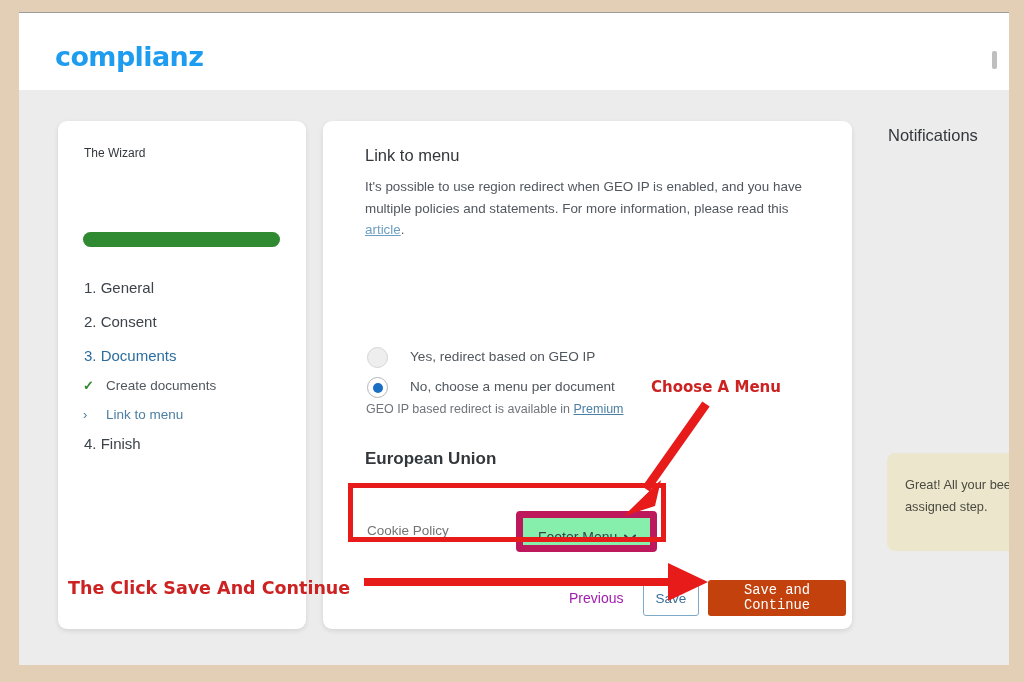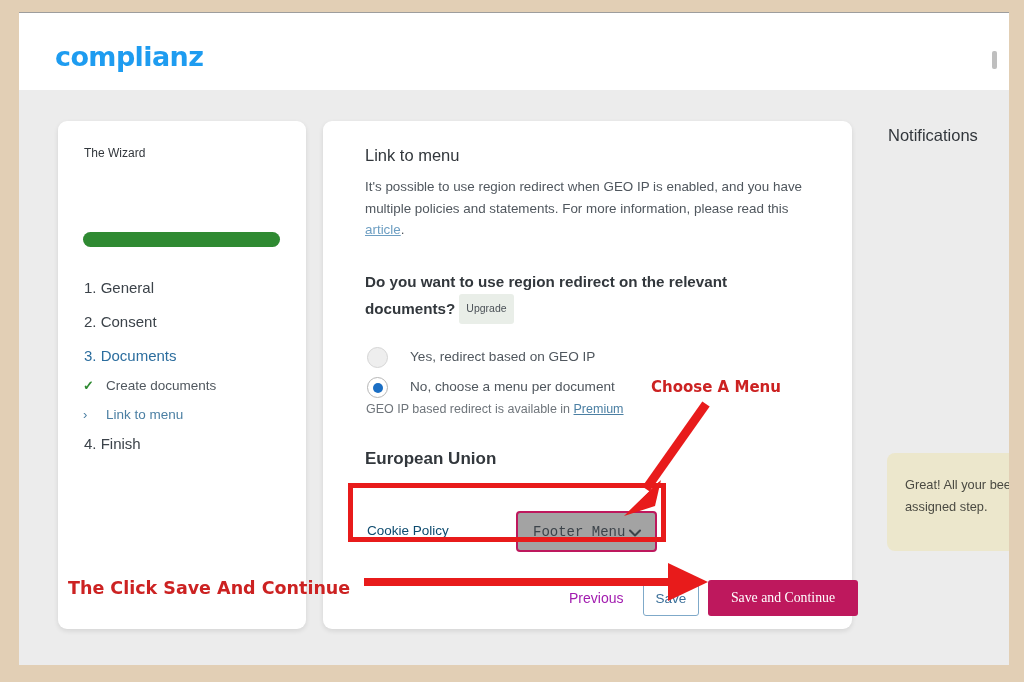--- a/index.html
+++ b/index.html
@@ -133,28 +133,27 @@
   #region-title {
     position: absolute; left: 42px; top: 328px;
     font-size: 17px; color: #32373c; font-weight: bold;
   }
   #menu-row {
     position: absolute; left: 44px; top: 390px;
     width: 310px; height: 44px;
   }
   #menu-row-label {
     position: absolute; left: 0; top: 12px;
-    font-size: 13.5px; color: #0c4a6e;
+    font-size: 13.5px; color: #737373;
   }
   #menu-select {
     position: absolute; left: 149px; top: 0;
     width: 141px; height: 41px;
-    border: 2px solid #be185d; border-radius: 4px;
-    background: #a3a3a3;
-    font-family: Liberation Mono, monospace;
+    border: 7px solid #be185d; border-radius: 4px;
+    background: #86efac;
   }
   #menu-select-value {
     position: absolute; left: 15px; top: 11px;
     font-size: 14px; color: #3c434a; white-space: nowrap;
   }
   #menu-select-caret {
     position: absolute; right: 13px; top: 13px;
     width: 14px; height: 14px;
   }
   #menu-select-caret svg { display: block; }
@@ -166,24 +165,24 @@
   }
   #btn-save {
     position: absolute; left: 320px; top: 459px;
     width: 56px; height: 36px;
     border: 1px solid #7fa9c9; border-radius: 3px;
     background: #ffffff; color: #3a6f99; font-size: 13.5px;
     font-family: "Liberation Sans", sans-serif; cursor: pointer;
   }
   #btn-save-continue {
     position: absolute; left: 385px; top: 459px;
-    width: 150px; height: 36px;
+    width: 138px; height: 36px;
     border: none; border-radius: 3px;
-    background: #be185d; color: #ffffff; font-size: 13.8px;
-    font-family: Liberation Serif, serif; cursor: pointer;
+    background: #c2410c; color: #ffffff; font-size: 13.8px;
+    font-family: Liberation Mono, monospace; cursor: pointer;
   }
 
   
   #notifications-title {
     position: absolute; left: 869px; top: 36px;
     font-size: 16.5px; color: #32373c; white-space: nowrap;
   }
   #notification-card {
     position: absolute; left: 868px; top: 363px;
     width: 165px; height: 98px;
@@ -246,21 +245,20 @@
         </div>
 
         <div class="step" style="top:314px">4. Finish</div>
       </div>
 
       <div class="card" id="main-card">
         <div id="main-title">Link to menu</div>
 
         <p id="intro-text"><span>It's possible to use region redirect when GEO IP is enabled, and you have multiple policies and statements. For more information, please read this </span><a href="#">article</a><span>.</span></p>
 
-        <div id="question"><span>Do you want to use region redirect on the relevant documents?</span><span id="upgrade-badge">Upgrade</span></div>
 
         <div class="radio-row" style="top:226px">
           <span class="radio-circle"></span>
           <span class="radio-label">Yes, redirect based on GEO IP</span>
         </div>
         <div class="radio-row" style="top:256px">
           <span class="radio-circle checked"></span>
           <span class="radio-label">No, choose a menu per document</span>
         </div>
 

